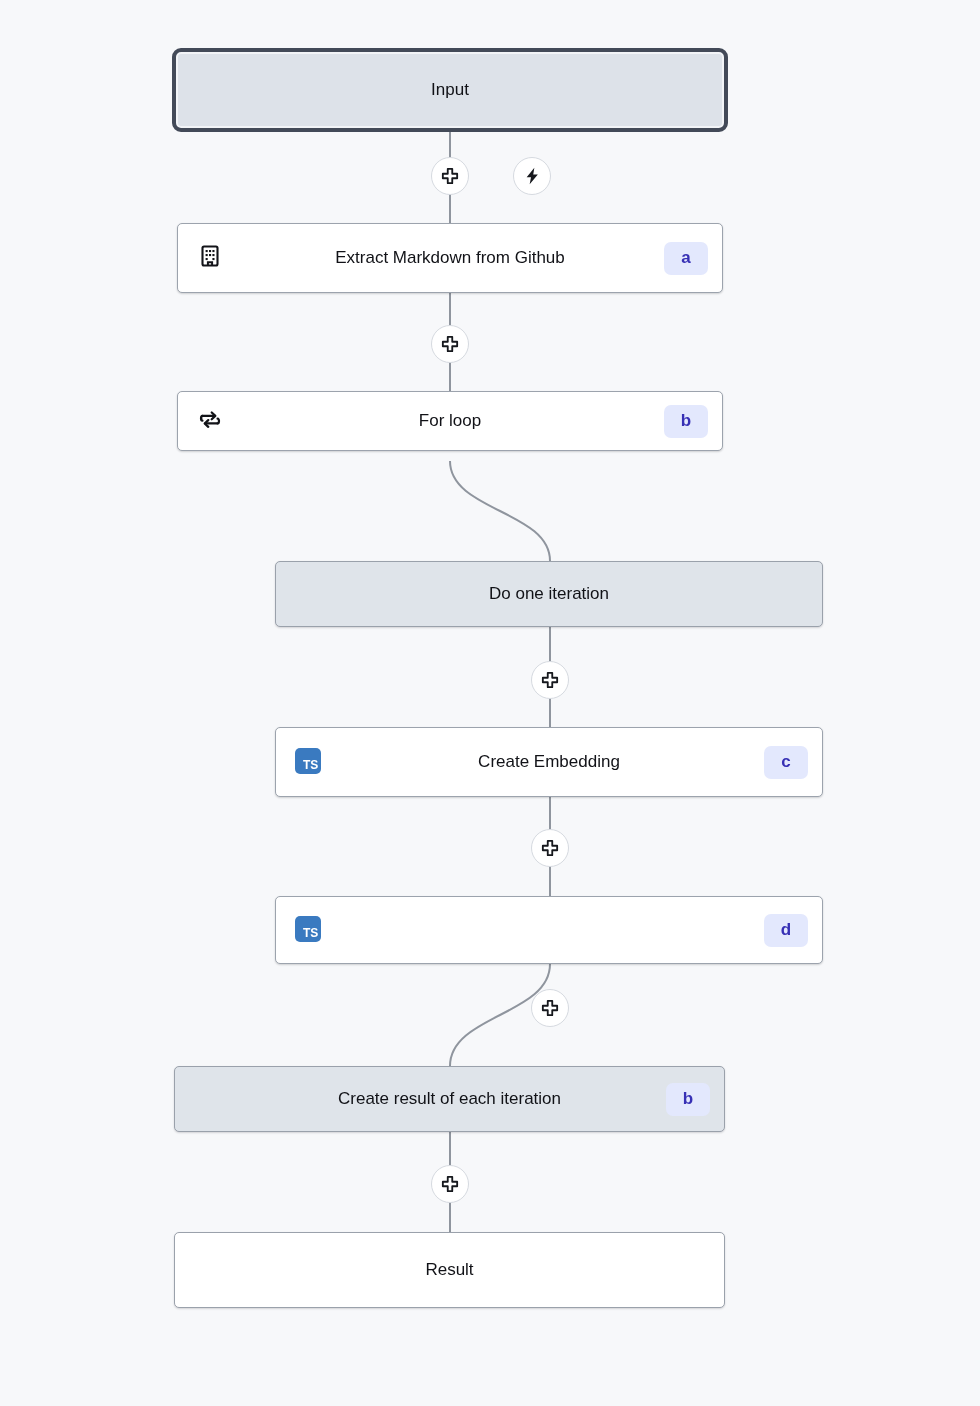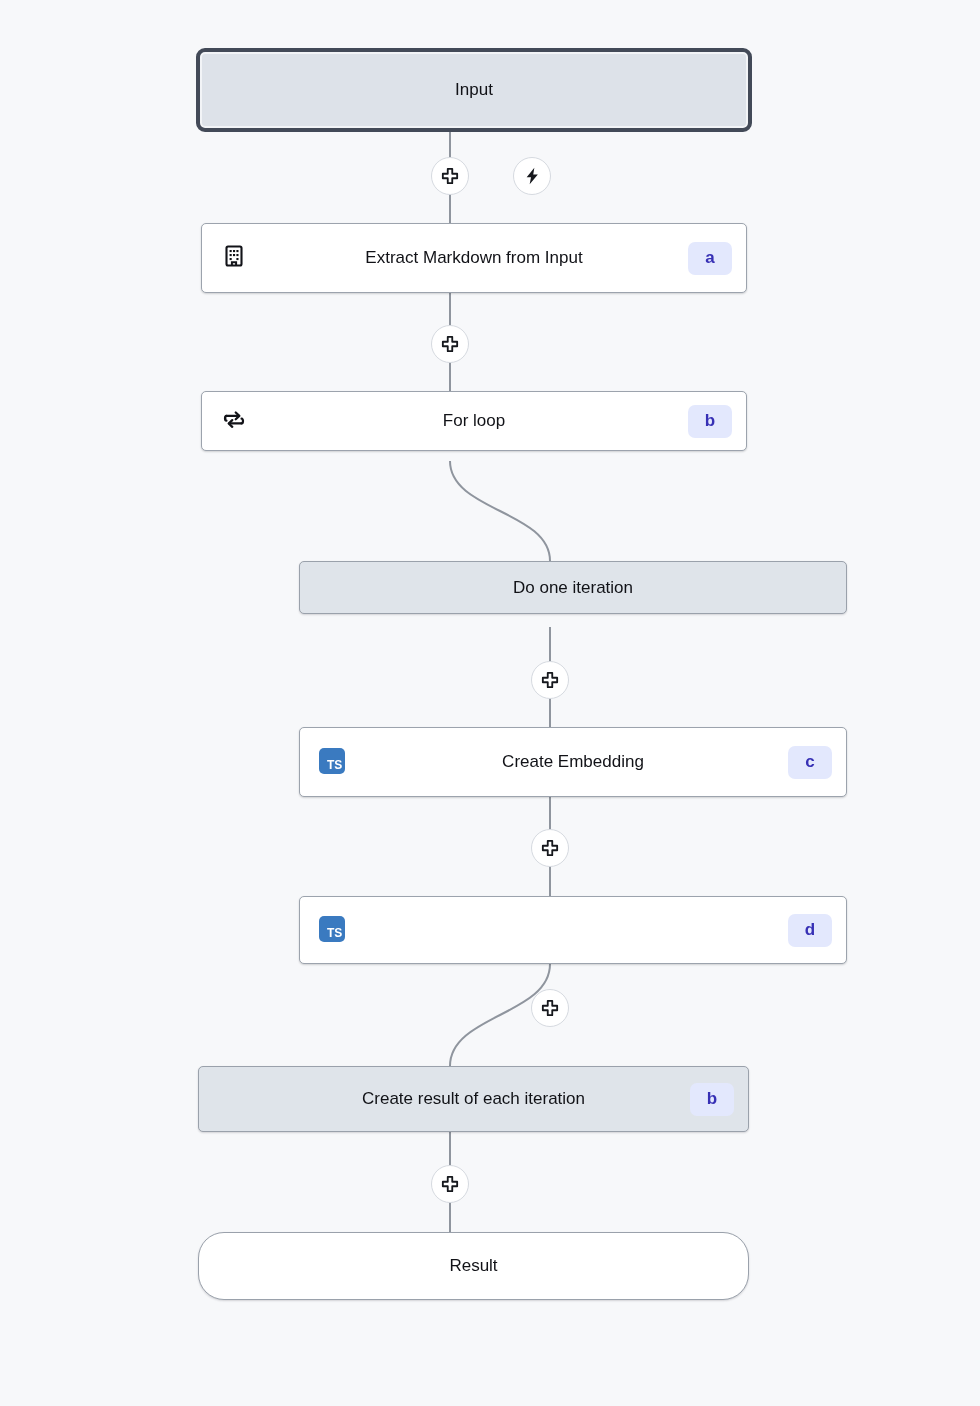--- a/index.html
+++ b/index.html
@@ -35,21 +35,20 @@
 
   
   .node {
     position: absolute;
     box-sizing: border-box;
     display: flex;
     align-items: center;
     border-radius: 5px;
     font-size: 17px;
     color: #111217;
-    margin-left: 24px;
   }
 
   .node .label {
     position: absolute;
     left: 0;
     right: 0;
     text-align: center;
     pointer-events: none;
   }
 
@@ -169,40 +168,40 @@
         <rect x="11" y="6" width="2.1" height="2.1" fill="#121318"></rect>
         <rect x="14.4" y="6" width="2.1" height="2.1" fill="#121318"></rect>
         <rect x="7.6" y="10" width="2.1" height="2.1" fill="#121318"></rect>
         <rect x="11" y="10" width="2.1" height="2.1" fill="#121318"></rect>
         <rect x="14.4" y="10" width="2.1" height="2.1" fill="#121318"></rect>
         <rect x="7.6" y="14" width="2.1" height="2.1" fill="#121318"></rect>
         <rect x="14.4" y="14" width="2.1" height="2.1" fill="#121318"></rect>
         <path d="M9.9,21.5 L9.9,18.2 L14.1,18.2 L14.1,21.5" fill="none" stroke="#121318" stroke-width="2"></path>
       </svg>
     </span>
-    <span class="label">Extract Markdown from Input</span>
+    <span class="label">Extract Markdown from Github</span>
     <span class="badge">a</span>
   </div>
 
   <div class="node node--step" style="left:177px; top:391px; width:546px; height:60px;">
     <span class="node-icon">
       <svg width="26" height="26" viewBox="0 0 24 24" fill="none" stroke="#121318" stroke-width="2.1" stroke-linecap="round" stroke-linejoin="round">
         <path d="M5 8.2 H16.4"></path>
         <path d="M13.6 5.1 L16.9 8.2 L13.6 11.3"></path>
         <path d="M19 15.2 H7.6"></path>
         <path d="M10.4 12.1 L7.1 15.2 L10.4 18.3"></path>
         <path d="M5 8.2 C3.3 8.2 3.3 12.6 5 12.6"></path>
         <path d="M19 15.2 C20.7 15.2 20.7 10.8 19 10.8"></path>
       </svg>
     </span>
     <span class="label">For loop</span>
     <span class="badge">b</span>
   </div>
 
-  <div class="node node--frame" style="left:275px; top:561px; width:548px; height:53px;">
+  <div class="node node--frame" style="left:275px; top:561px; width:548px; height:66px;">
     <span class="label">Do one iteration</span>
   </div>
 
   <div class="node node--step" style="left:275px; top:727px; width:548px; height:70px;">
     <span class="node-icon">
       <span class="ts-badge">TS</span>
     </span>
     <span class="label">Create Embedding</span>
     <span class="badge">c</span>
   </div>
@@ -212,21 +211,21 @@
       <span class="ts-badge">TS</span>
     </span>
     <span class="badge">d</span>
   </div>
 
   <div class="node node--frame" style="left:174px; top:1066px; width:551px; height:66px;">
     <span class="label">Create result of each iteration</span>
     <span class="badge">b</span>
   </div>
 
-  <div class="node node--result" style="left:174px; top:1232px; width:551px; height:68px;border-radius:26px;">
+  <div class="node node--result" style="left:174px; top:1232px; width:551px; height:76px;">
     <span class="label">Result</span>
   </div>
 
   <div class="circle-btn" style="left:431px; top:157px;">
     <svg width="20" height="20" viewBox="0 0 24 24">
       <path d="M9.3,3.4 h5.4 v5.9 h5.9 v5.4 h-5.9 v5.9 h-5.4 v-5.9 h-5.9 v-5.4 h5.9 z" fill="none" stroke="#16181d" stroke-width="2.2" stroke-linejoin="round"></path>
     </svg>
   </div>
 
   <div class="circle-btn" style="left:513px; top:157px;">

